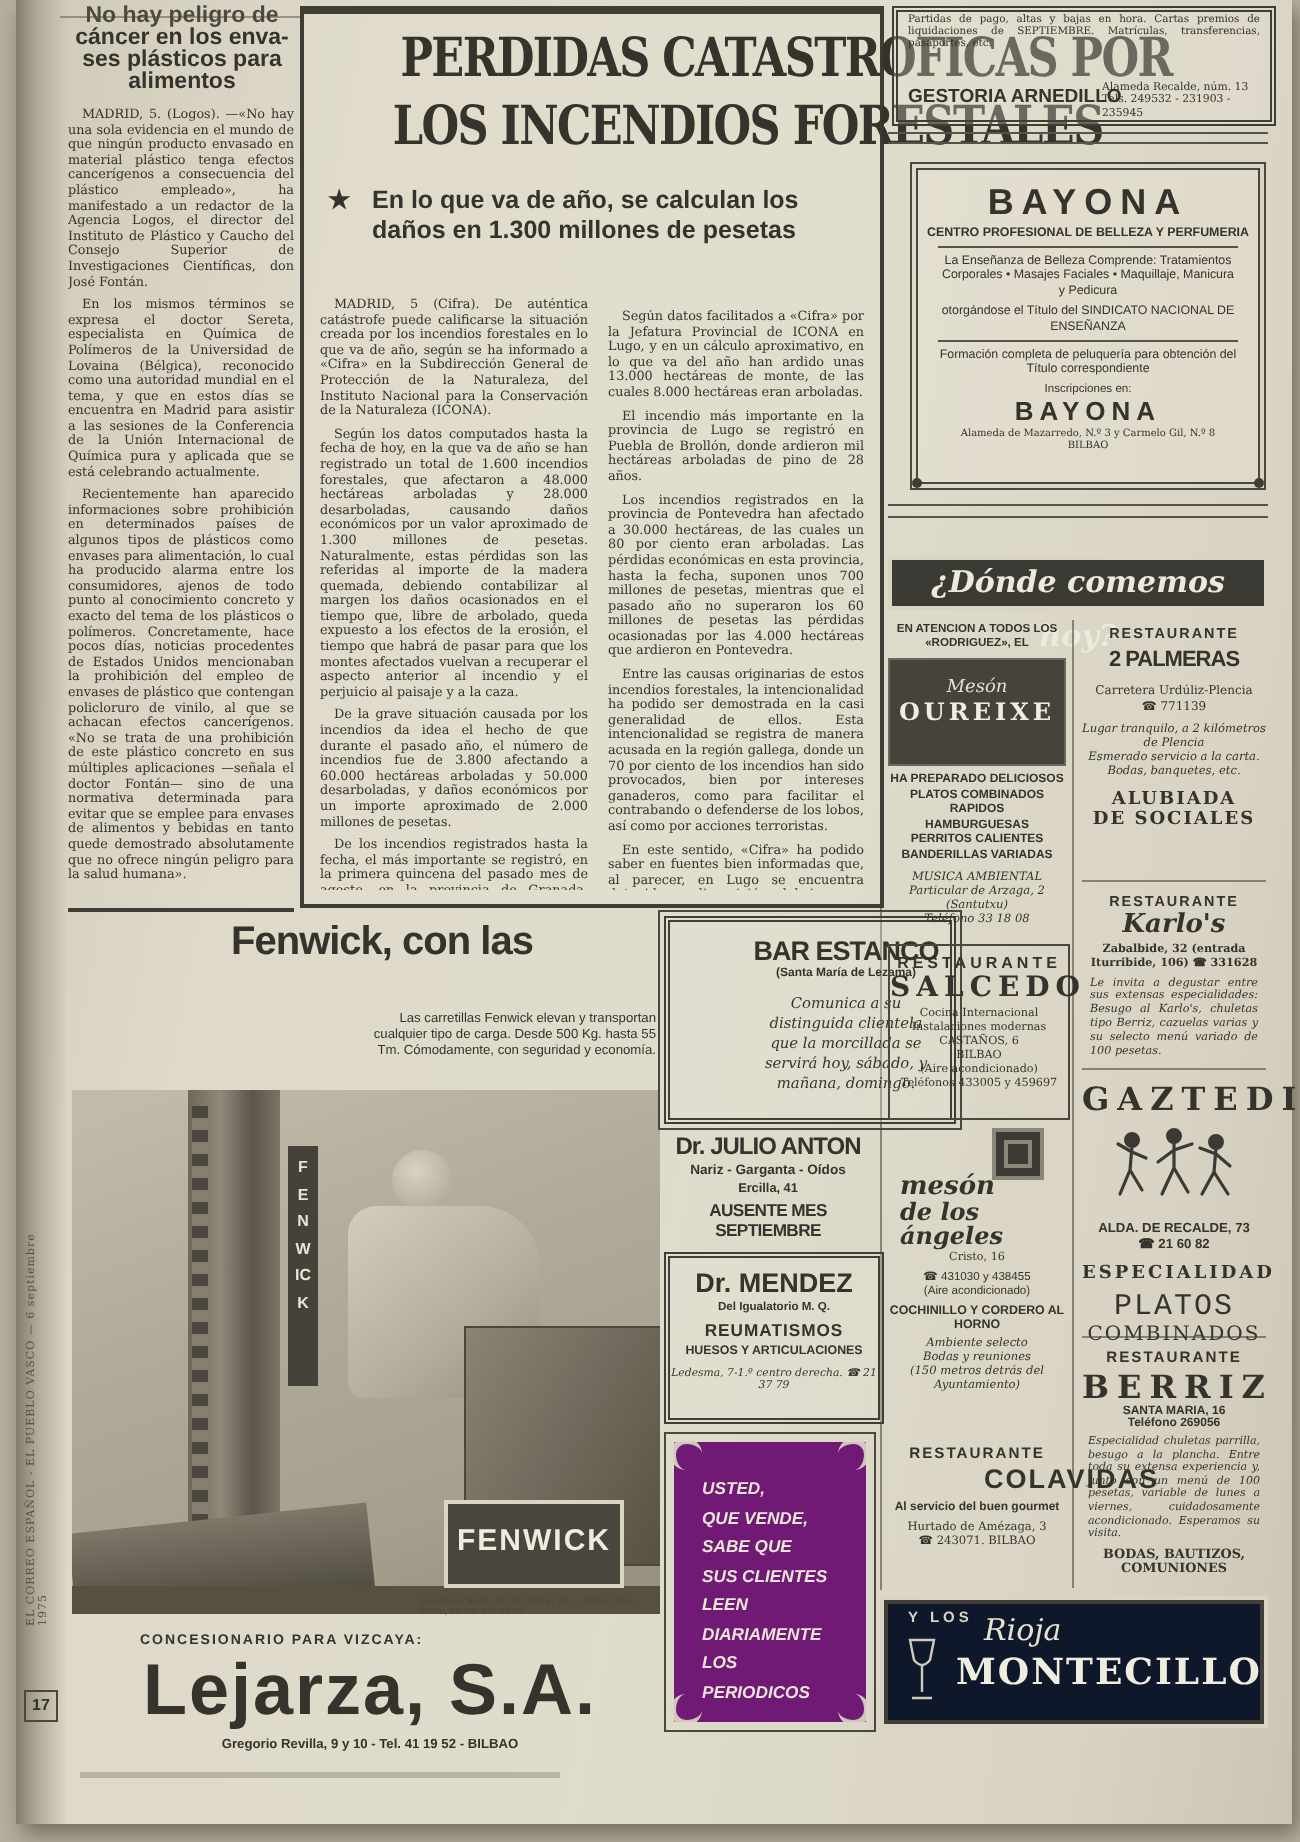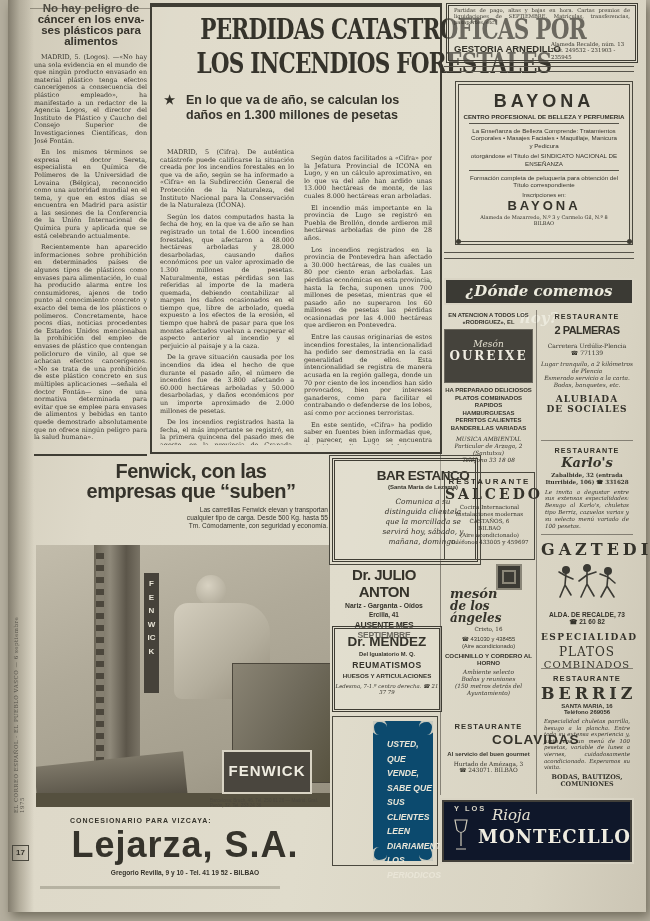--- a/index.html
+++ b/index.html
@@ -70,21 +70,20 @@
         <p>Los incendios registrados en la provincia de Pontevedra han afectado a 30.000 hectáreas, de las cuales un 80 por ciento eran arboladas. Las pérdidas económicas en esta provincia, hasta la fecha, suponen unos 700 millones de pesetas, mientras que el pasado año no superaron los 60 millones de pesetas las pérdidas ocasionadas por las 4.000 hectáreas que ardieron en Pontevedra.</p>
         <p>Entre las causas originarias de estos incendios forestales, la intencionalidad ha podido ser demostrada en la casi generalidad de ellos. Esta intencionalidad se registra de manera acusada en la región gallega, donde un 70 por ciento de los incendios han sido provocados, bien por intereses ganaderos, como para facilitar el contrabando o defenderse de los lobos, así como por acciones terroristas.</p>
         <p>En este sentido, «Cifra» ha podido saber en fuentes bien informadas que, al parecer, en Lugo se encuentra detenido a disposición del juez un incendiario y once más han sido detenidos en Pontevedra.</p>
       </div>
   </div>
 
   <div class="a" style="left:440px;top:3px;width:1px;height:792px;background:rgba(63,61,52,.55);"></div>
 
   <div class="a sans b ctr" style="left:55px;top:461px;width:272px;font-size:20px;line-height:20px;letter-spacing:-.5px;">
     <div>Fenwick, con las</div>
-    <div>empresas que “suben”</div>
   </div>
   <div class="a sans" style="left:182px;top:506px;width:146px;font-size:6.6px;line-height:8px;text-align:right;">Las carretillas Fenwick elevan y transportan cualquier tipo de carga. Desde 500 Kg. hasta 55 Tm. Cómodamente, con seguridad y economía.</div>
   <div class="a sans ctr" style="left:232px;top:551px;width:96px;font-size:6.2px;line-height:7.5px;">Si Vd. tiene algo que “subir”, encárgueselo a Fenwick.</div>
 
   <div class="a" style="left:36px;top:545px;width:294px;height:262px;overflow:hidden;background:linear-gradient(160deg,#c2bcab,#b0aa99 40%,#a59f8e 75%,#948e7d);">
     <div class="a" style="left:58px;top:0;width:46px;height:262px;background:linear-gradient(90deg,#6d6758,#8f897a 35%,#5c564a 70%,#7a7466);"></div>
     <div class="a" style="left:60px;top:8px;width:8px;height:250px;background:repeating-linear-gradient(180deg,#4c473c 0 6px,#857f70 6px 12px);"></div>
     <div class="a dark photo-label" style="left:108px;top:28px;height:112px;padding:4px 3px;background:#46423a;">FENWICK</div>
     <div class="a" style="left:160px;top:30px;width:30px;height:30px;border-radius:50%;background:radial-gradient(circle at 40% 35%,#d8d2c2,#a8a291);"></div>
     <div class="a" style="left:138px;top:58px;width:96px;height:96px;border-radius:14px 30px 8px 8px;background:linear-gradient(140deg,#d3cdbd,#b3ad9c 60%,#968f7e);"></div>
@@ -103,36 +102,36 @@
   <div class="a sans b ctr" style="left:38px;top:869px;width:294px;font-size:6.6px;">Gregorio Revilla, 9 y 10 - Tel. 41 19 52 - BILBAO</div>
   <div class="a" style="left:40px;top:886px;width:240px;height:3px;background:rgba(110,105,90,.35);"></div>
 
   <div class="a box2 ctr" style="left:332px;top:458px;width:104px;height:98px;outline:1px solid #4a483e;outline-offset:2px;background:rgba(232,228,214,.3);padding-left:36px;">
     <div class="sans b" style="margin-top:7px;font-size:13.5px;letter-spacing:-.5px;">BAR ESTANCO</div>
     <div class="sans b" style="font-size:6px;margin-top:1px;">(Santa María de Lezama)</div>
     <div style="font-style:italic;font-size:7.4px;line-height:10px;margin:7px 8px 0;">Comunica a su distinguida clientela que la morcillada se servirá hoy, sábado, y mañana, domingo.</div>
   </div>
 
   <div class="a ctr" style="left:332px;top:566px;width:104px;">
-    <div class="sans b" style="font-size:15px;letter-spacing:-.5px;">Dr. JULIO ANTON</div>
+    <div class="sans b" style="font-size:12px;letter-spacing:-.5px;">Dr. JULIO ANTON</div>
     <div class="sans b" style="font-size:6.8px;margin-top:2px;">Nariz - Garganta - Oídos</div>
     <div class="sans b" style="font-size:6.4px;margin-top:2px;">Ercilla, 41</div>
     <div class="sans b" style="font-size:8.6px;margin-top:2px;letter-spacing:-.3px;">AUSENTE MES SEPTIEMBRE</div>
   </div>
 
   <div class="a box2 ctr" style="left:332px;top:626px;width:104px;height:80px;background:rgba(232,228,214,.3);">
     <div class="sans b" style="margin-top:5px;font-size:13.5px;">Dr. MENDEZ</div>
     <div class="sans b" style="font-size:5.8px;margin-top:2px;">Del Igualatorio M. Q.</div>
     <div class="sans b" style="font-size:8.6px;margin-top:3px;letter-spacing:.5px;">REUMATISMOS</div>
     <div class="sans b" style="font-size:6.2px;margin-top:2px;">HUESOS Y ARTICULACIONES</div>
     <div style="font-style:italic;font-size:5.4px;margin-top:4px;">Ledesma, 7-1.º centro derecha. ☎ 21 37 79</div>
   </div>
 
   <div class="a box1" style="left:332px;top:716px;width:104px;height:148px;padding:0;">
-    <div class="a dark" style="left:4px;top:4px;right:4px;bottom:4px;background:#0c4a6e;margin-left:36px;">
+    <div class="a dark" style="left:4px;top:4px;right:4px;bottom:4px;background:#701a75;">
       <div class="corner" style="left:-2px;top:-2px;border-right:none;border-bottom:none;"></div>
       <div class="corner" style="right:-2px;top:-2px;border-left:none;border-bottom:none;"></div>
       <div class="corner" style="left:-2px;bottom:-2px;border-right:none;border-top:none;"></div>
       <div class="corner" style="right:-2px;bottom:-2px;border-left:none;border-top:none;"></div>
       <div class="sans b" style="font-style:italic;font-size:8.6px;line-height:14.5px;color:#e9e5d7;padding:16px 0 0 14px;">
           <div>USTED,</div>
           <div>QUE VENDE,</div>
           <div>SABE QUE</div>
           <div>SUS CLIENTES</div>
           <div>LEEN</div>
@@ -268,21 +267,21 @@
           <path d="M10 10 L9 22 M9 22 L4 34 M9 22 L15 32 M10 13 L3 9 M10 13 L17 16"></path>
         <circle cx="31" cy="5" r="3.2" fill="#3b3a34"></circle>
           <path d="M31 8 L31 21 M31 21 L25 34 M31 21 L38 33 M31 12 L23 18 M31 12 L40 9"></path>
         <circle cx="52" cy="8" r="3.2" fill="#3b3a34"></circle>
           <path d="M52 11 L51 23 M51 23 L45 34 M51 23 L58 34 M52 14 L44 11 M52 14 L59 20"></path>
       </g>
     </svg>
     <div class="sans b" style="font-size:6.6px;margin-top:4px;">ALDA. DE RECALDE, 73</div>
     <div class="sans b" style="font-size:6.6px;">☎ 21 60 82</div>
     <div style="font-size:9px;letter-spacing:1.5px;font-weight:bold;margin-top:6px;">ESPECIALIDAD</div>
-    <div style="font-size:12px;letter-spacing:1px;margin-top:3px;">PLATOS</div>
+    <div style="font-size:15px;letter-spacing:1px;margin-top:3px;font-family:Liberation Mono, monospace;">PLATOS</div>
     <div style="font-size:10px;letter-spacing:1px;">COMBINADOS</div>
   </div>
 
   <div class="a" style="left:541px;top:668px;width:92px;height:1px;background:rgba(63,61,52,.55);"></div>
 
   <div class="a ctr" style="left:541px;top:674px;width:92px;">
     <div class="sans b" style="font-size:7.6px;letter-spacing:1px;">RESTAURANTE</div>
     <div style="font-size:16px;letter-spacing:4px;font-weight:bold;margin-top:1px;">BERRIZ</div>
     <div class="sans b" style="font-size:6px;">SANTA MARIA, 16</div>
     <div class="sans b" style="font-size:6px;">Teléfono 269056</div>

